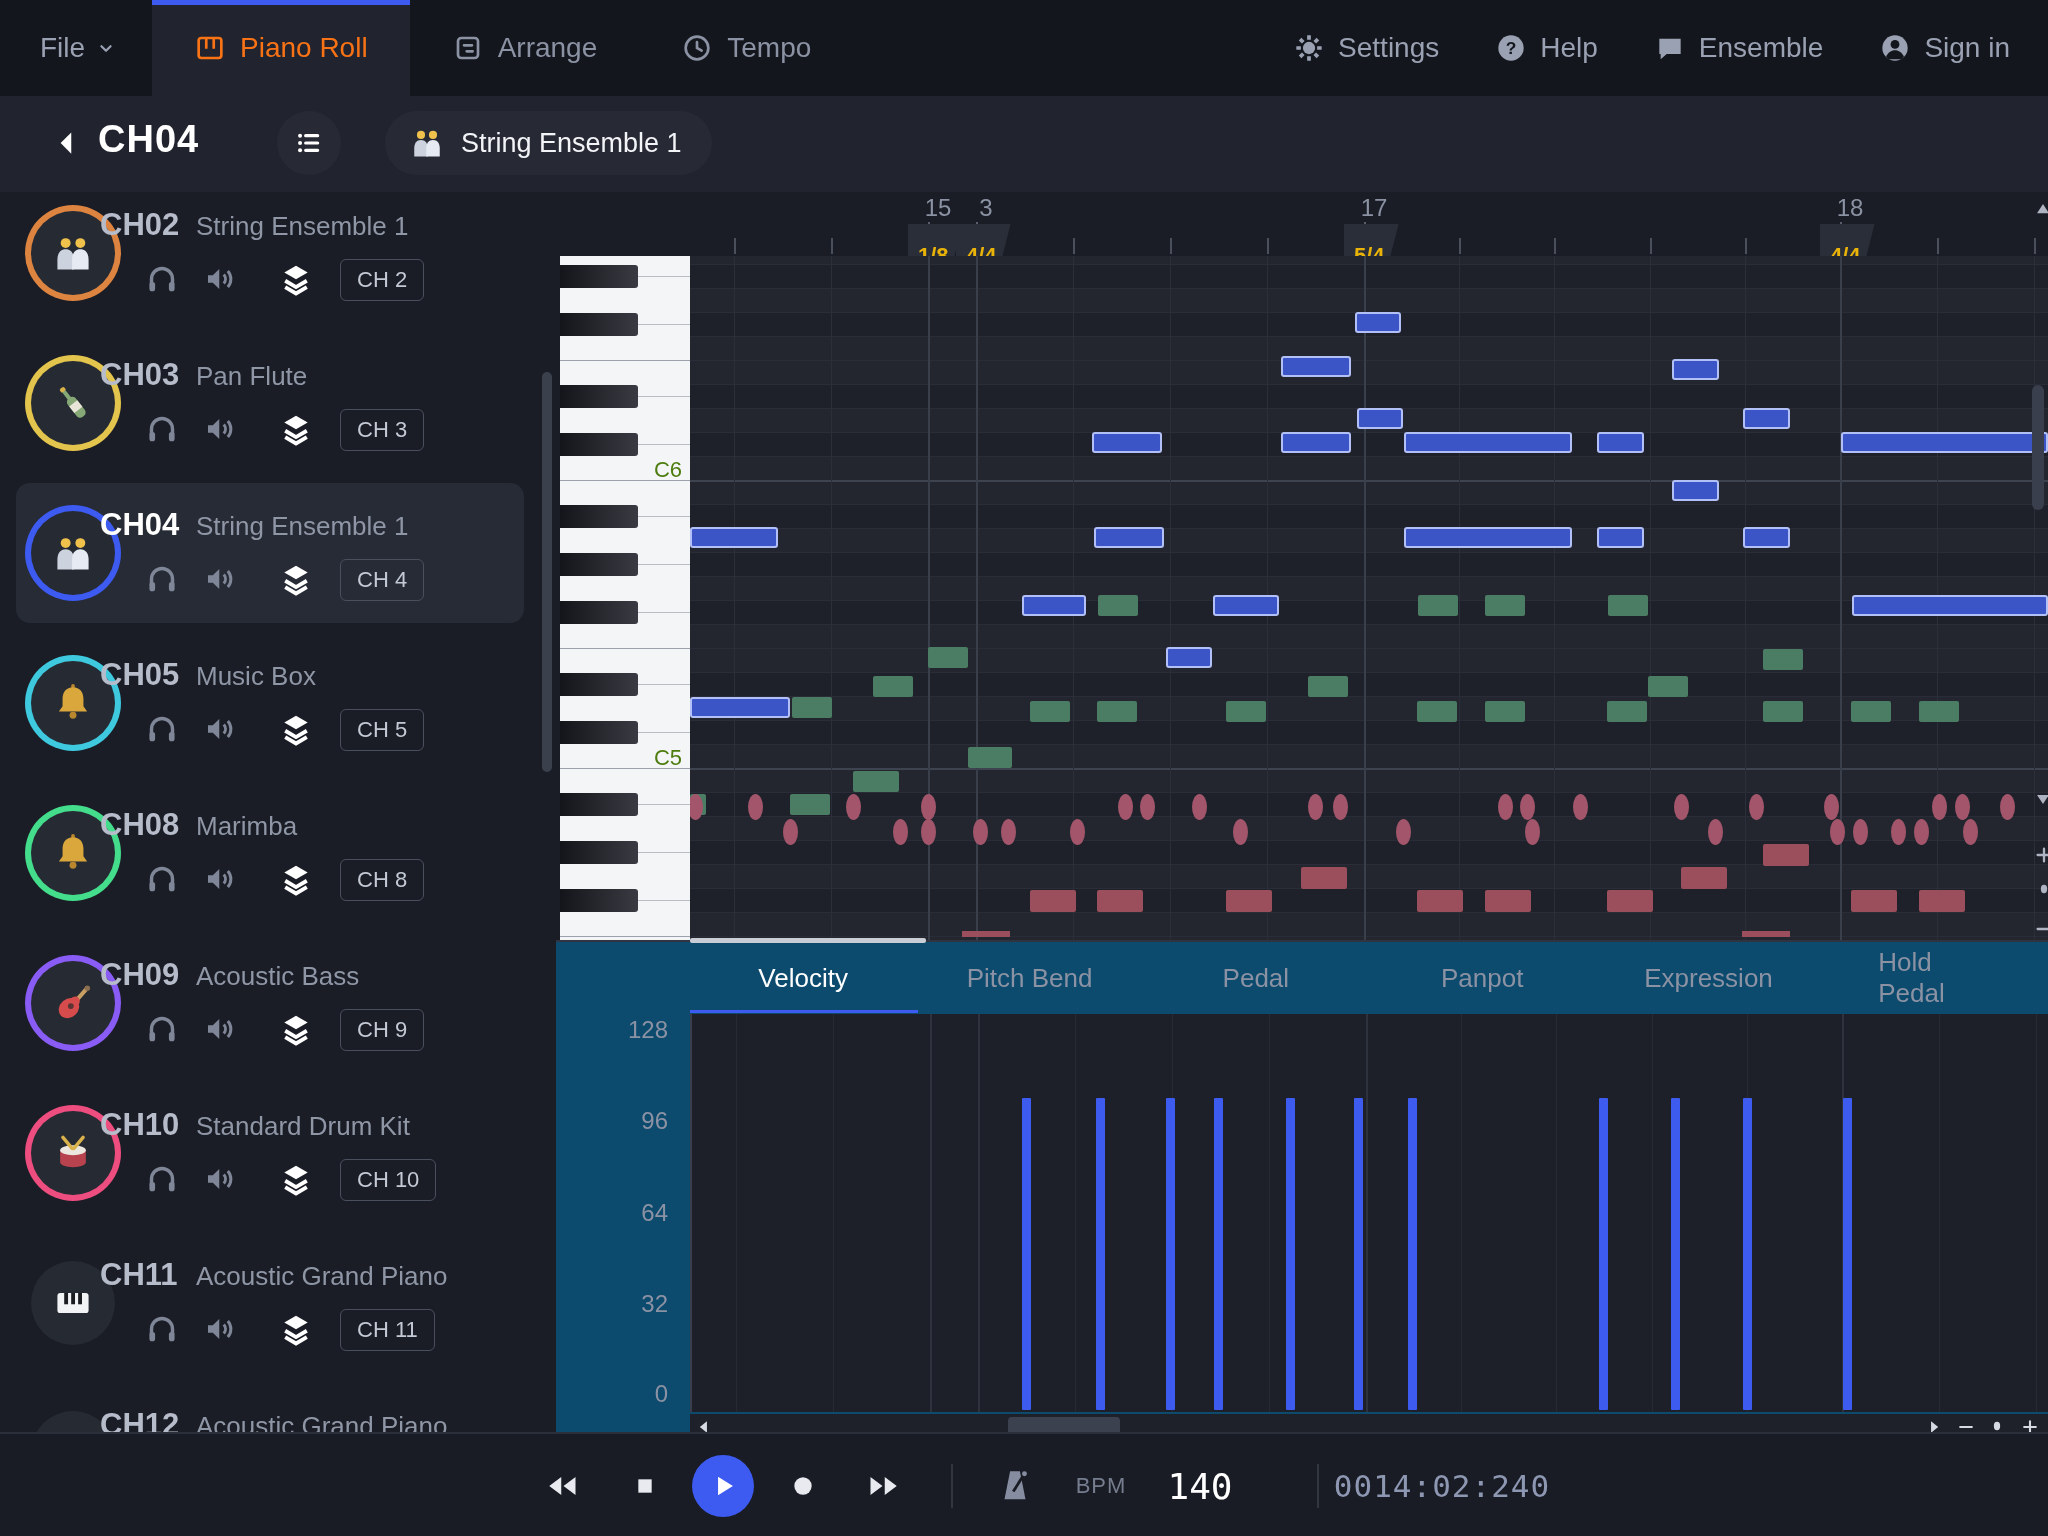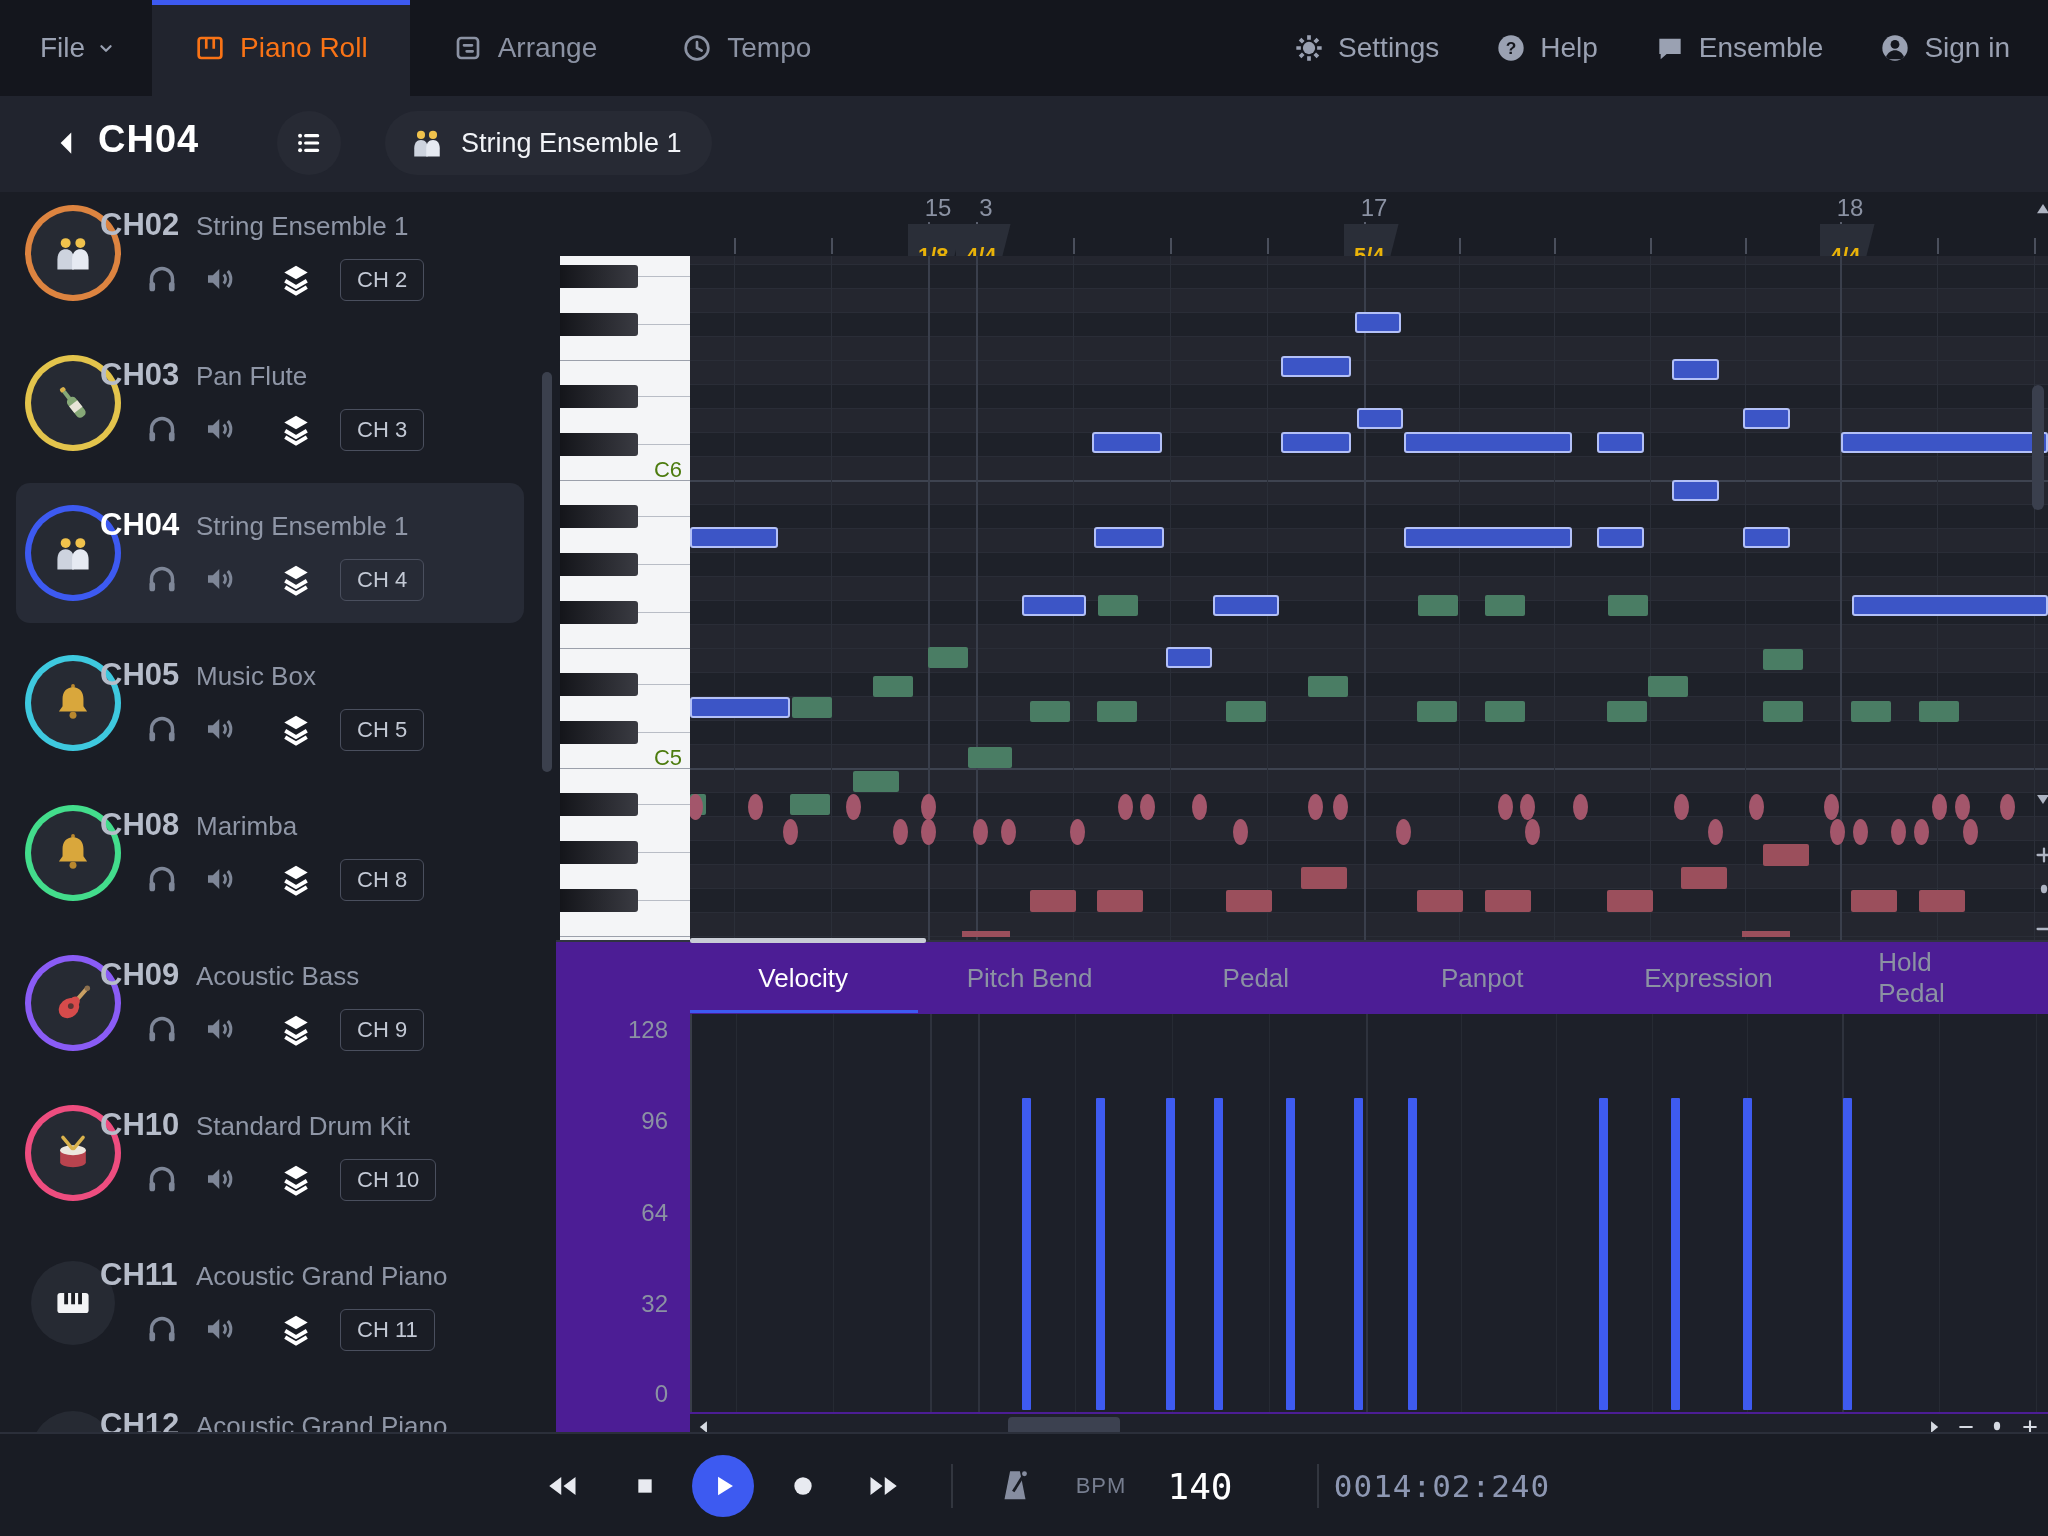--- a/index.html
+++ b/index.html
@@ -59,21 +59,21 @@
   .vline{position:absolute;top:0;height:684px;}
   .oct{position:absolute;left:0;width:1358px;height:2px;background:#3e4350;}
   .note-b{position:absolute;height:21px;background:#3c55c6;border:2px solid #b3c0f7;border-radius:3px;box-sizing:border-box;}
   .note-g{position:absolute;height:21px;background:#4a7d64;border-radius:2px;}
   .note-r{position:absolute;height:22px;background:#9b4f5c;border-radius:2px;}
   .note-rs{position:absolute;height:6px;background:#9b4f5c;}
   .dot{position:absolute;width:15px;height:26px;border-radius:50%;background:#a3566b;}
   .roll-ctl{position:absolute;color:#aeb4c2;}
   #roll-vscroll{position:absolute;left:2032px;top:385px;width:12px;height:125px;border-radius:6px;background:#3a3f4d;}
   
-  #vel{position:absolute;left:556px;top:940px;width:1492px;height:492px;background:#4c1d95;border-top:2px solid #303440;}
+  #vel{position:absolute;left:556px;top:940px;width:1492px;height:492px;background:#0c4a6e;border-top:2px solid #303440;}
   #vel-chart{position:absolute;left:134px;top:72px;width:1358px;height:398px;background:#1d2029;border-left:2px solid #3a3e4a;overflow:hidden;}
   .vel-tab{position:absolute;top:12px;height:48px;transform:translateX(-50%);font-size:26px;color:#8b92a3;display:flex;align-items:center;cursor:pointer;}
   .vel-tab.active{color:#fff;}
   #vel-underline{position:absolute;left:134px;top:68px;width:228px;height:3px;background:#3d5af1;}
   .vel-ylabel{position:absolute;font-size:24px;color:#8b92a3;text-align:right;width:80px;transform:translateY(-50%);}
   .vbar{position:absolute;width:9px;background:#3e5bf0;border-radius:1px;}
   .cline{position:absolute;top:0;height:398px;}
   #top-scroll-seg{position:absolute;left:134px;top:-4px;width:236px;height:5px;border-radius:2px;background:#c9cdd6;}
   #vel-hscroll{position:absolute;left:134px;top:472px;width:1358px;height:24px;background:#1e212a;}
   #vel-thumb{position:absolute;left:318px;top:3px;width:112px;height:18px;border-radius:4px;background:#3c4150;}

